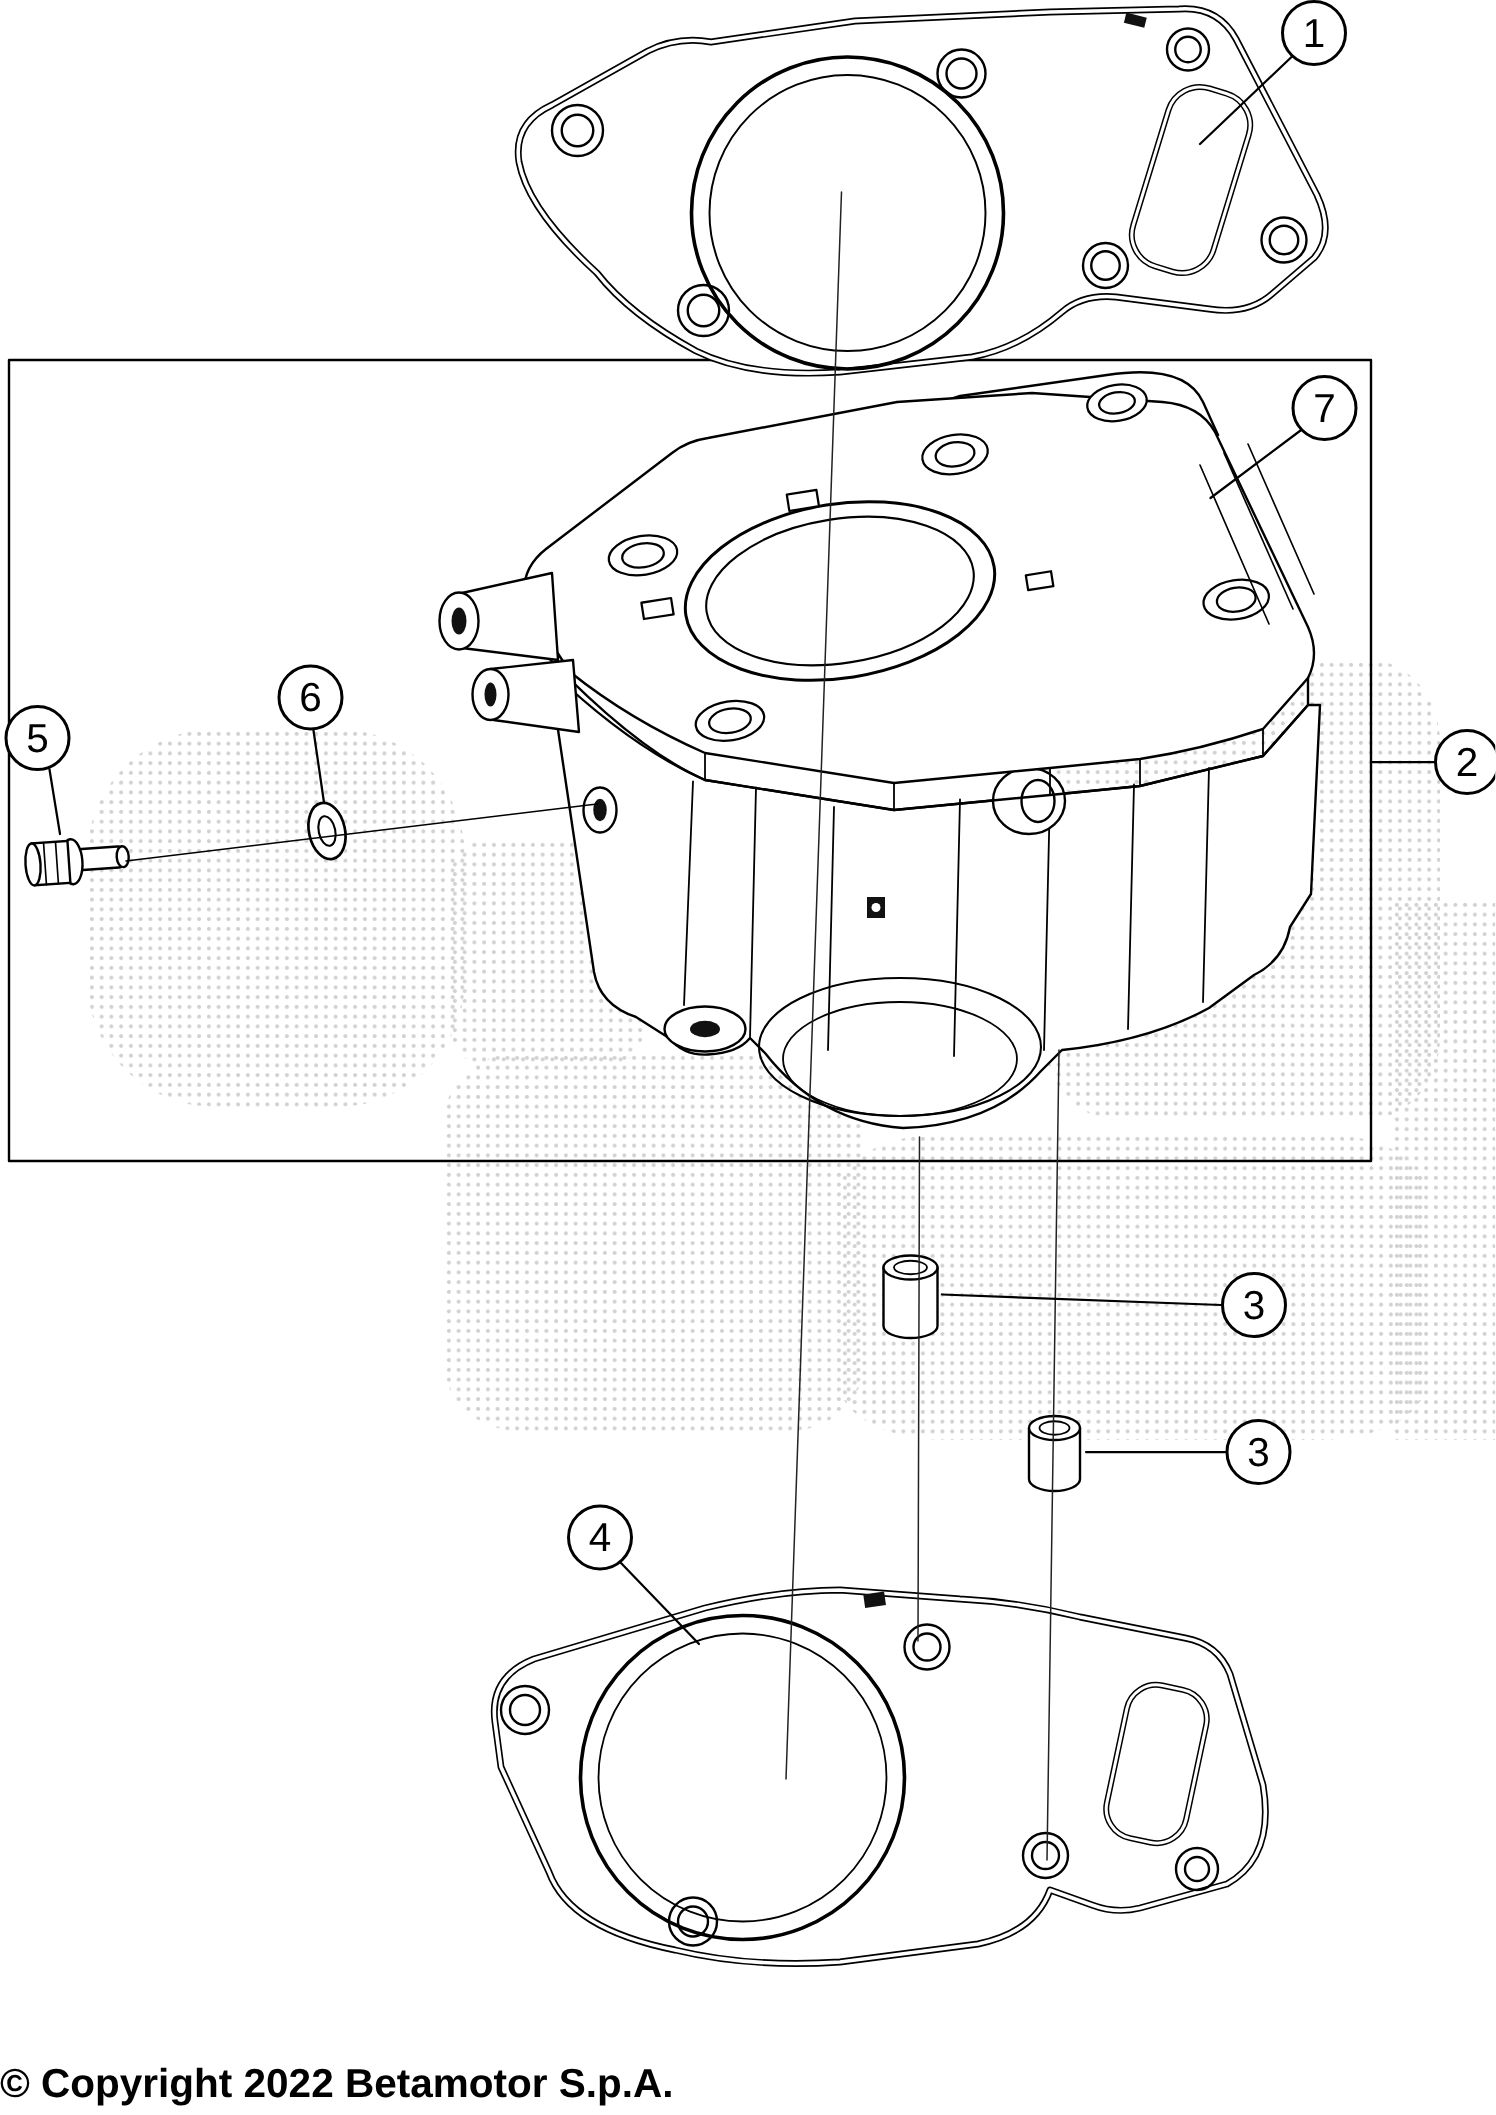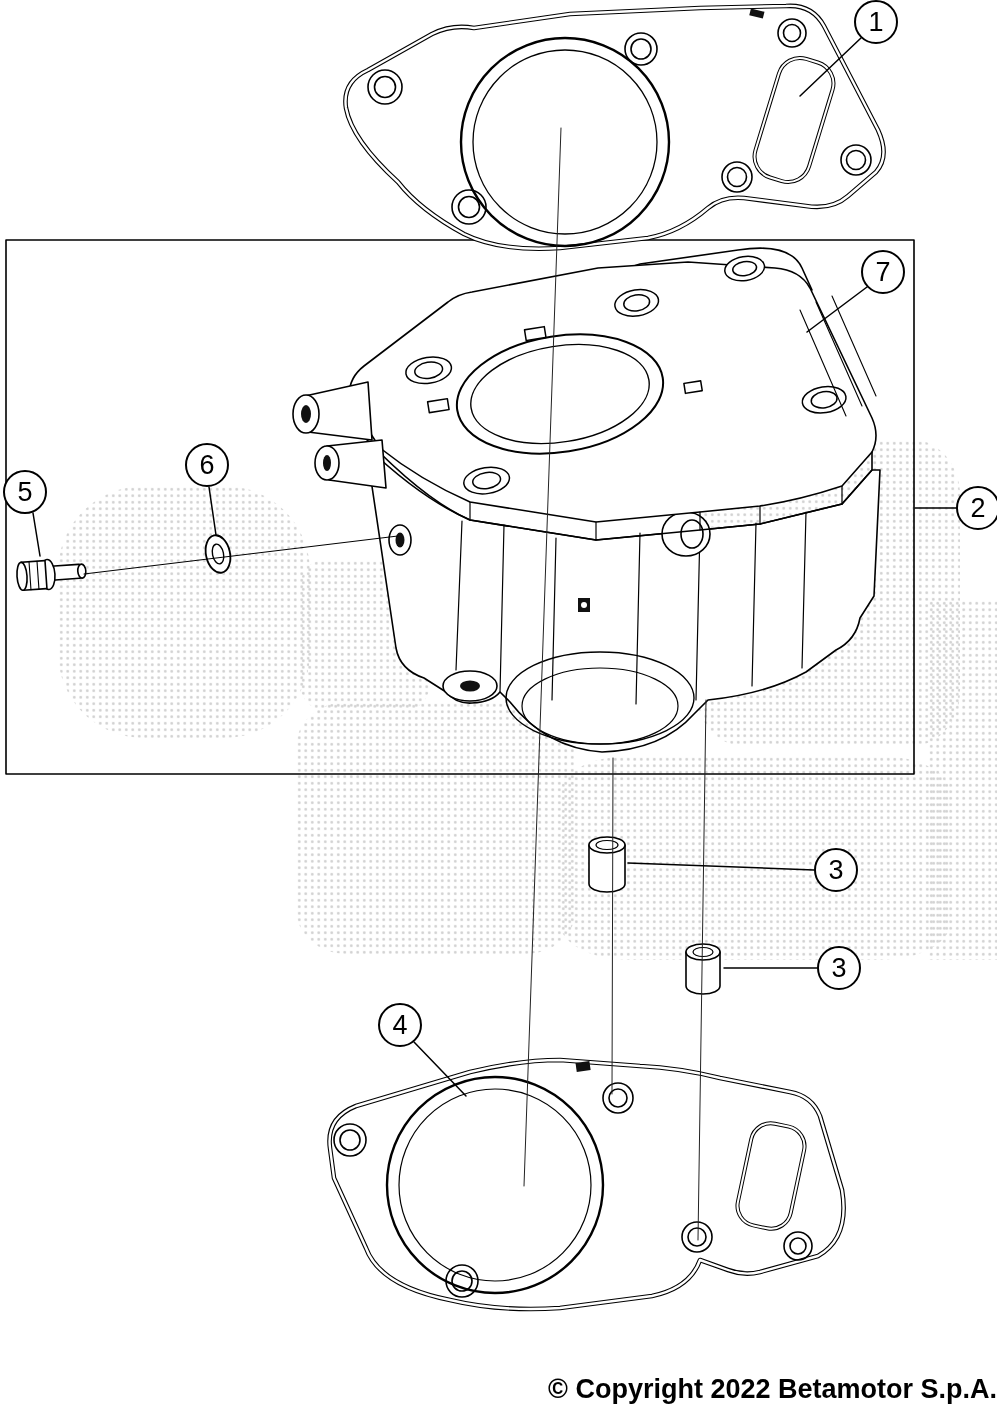--- a/index.html
+++ b/index.html
@@ -7,21 +7,21 @@
          font-family:"Liberation Sans",sans-serif;}
   
   .wm{position:absolute;background-image:radial-gradient(#c7c7c7 1.2px,transparent 1.45px);
       background-size:6.5px 6.5px;opacity:.8;}
   .wm.r30{border-radius:34%;}
   .wm.r20{border-radius:18%;}
   svg.diagram{position:absolute;left:0;top:0;}
   .callout{position:absolute;width:44px;height:44px;border:2.5px solid #000;border-radius:50%;
            background:#fff;display:flex;align-items:center;justify-content:center;
            font-size:27px;color:#000;line-height:1;box-sizing:border-box;z-index:5;}
-  .copyright{position:absolute;left:0;top:1374px;width:100%;text-align:right;
+  .copyright{position:absolute;left:0;top:1374px;width:100%;text-align:left;
              font-size:27px;font-weight:600;color:#000;}
 </style>
 </head>
 <body>
 
 <div class="stage">
 
   <div class="wm r30" style="left:58px;top:486px;width:252px;height:252px;"></div>
   <div class="wm r20" style="left:296px;top:702px;width:280px;height:252px;"></div>
   <div class="wm r20" style="left:560px;top:756px;width:390px;height:204px;"></div>

